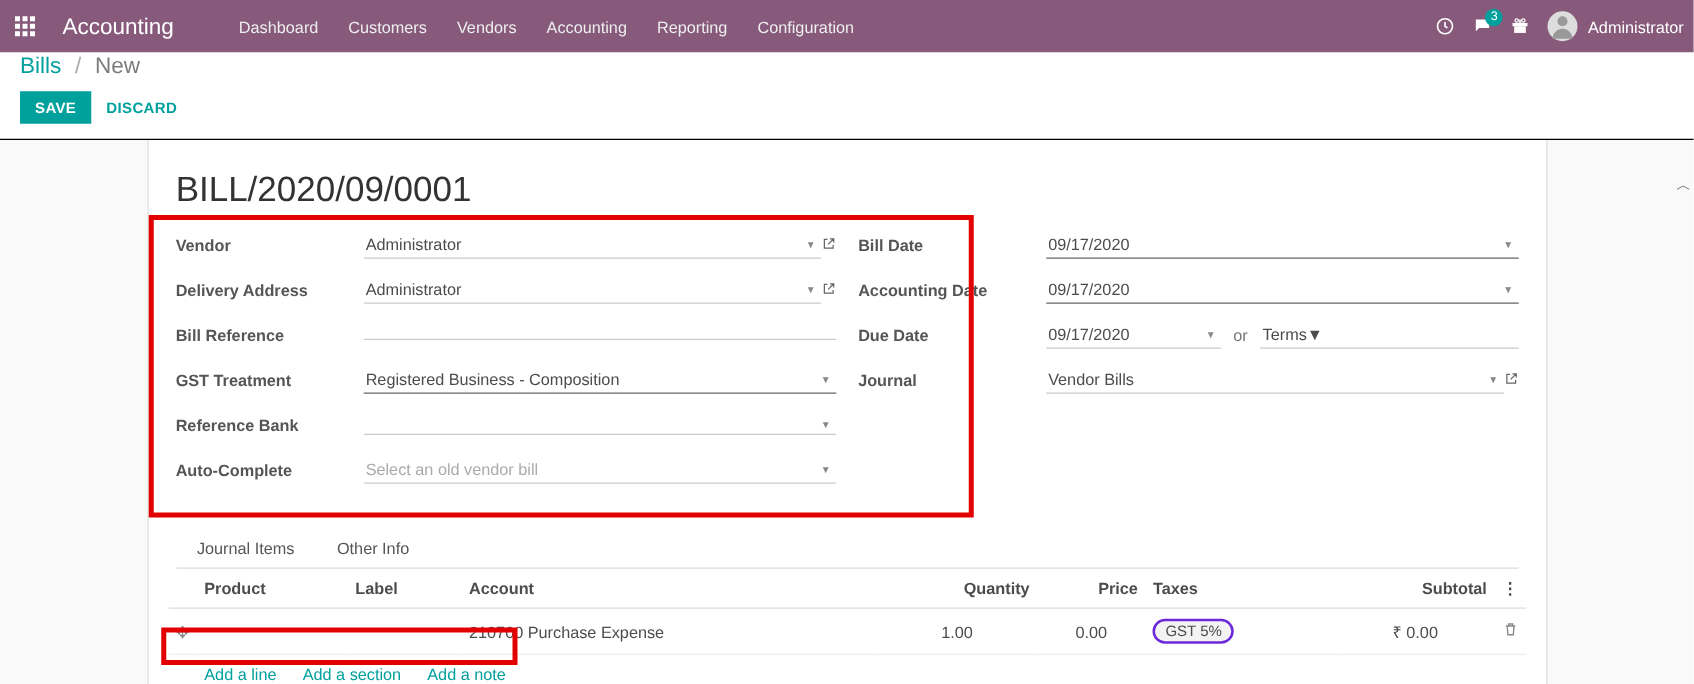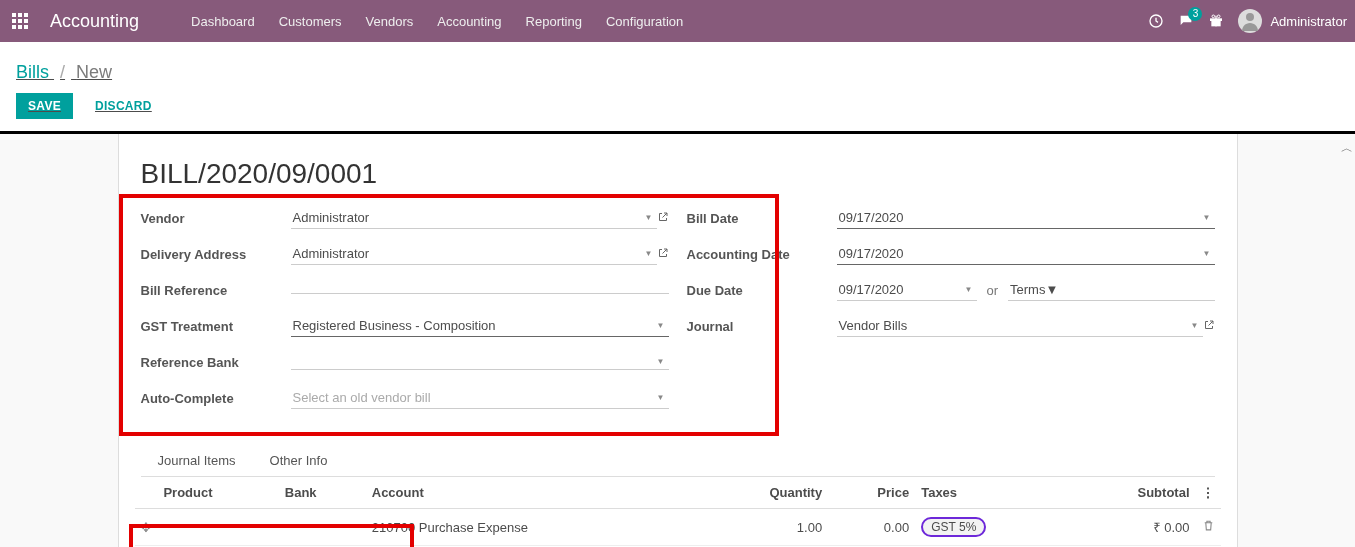--- a/index.html
+++ b/index.html
@@ -14,25 +14,25 @@
   .navbar .menu-item { padding: 0 12px; font-size: 13px; cursor: pointer; color: #eee; height: 42px; display: flex; align-items: center; }
   .navbar .spacer { flex: 1; }
   .navbar .right-icons { display: flex; align-items: center; gap: 14px; }
   .navbar .icon { color: #fff; cursor: pointer; position: relative; }
   .navbar .icon svg { display: block; }
   .navbar .badge { position: absolute; top: -6px; right: -8px; background: #00a09d; color: #fff; font-size: 10px; border-radius: 8px; padding: 0 4px; line-height: 14px; min-width: 14px; text-align: center; }
   .navbar .user { display: flex; align-items: center; gap: 8px; cursor: pointer; }
   .navbar .avatar { width: 24px; height: 24px; border-radius: 50%; background: #ddd; display: flex; align-items: center; justify-content: center; }
 
   
-  .control-panel { background: #fff; border-bottom: 3px solid #000000; padding: 20px 16px 12px; text-decoration: underline; }
+  .control-panel { background: #fff; border-bottom: 1px solid #000000; padding: 0 16px 12px; }
   .breadcrumb { font-size: 18px; color: #7c7c7c; margin-bottom: 10px; }
   .breadcrumb .crumb-link { color: #00a09d; cursor: pointer; }
   .breadcrumb .sep { margin: 0 6px; color: #aaa; }
-  .btn-row { display: flex; align-items: center; gap: 18px; }
+  .btn-row { display: flex; align-items: center; gap: 8px; }
   .btn-primary { background: #00a09d; color: #fff; border: none; padding: 6px 12px; font-size: 12px; font-weight: 600; cursor: pointer; text-transform: uppercase; letter-spacing: 0.3px; }
   .btn-link { background: none; border: none; color: #00a09d; font-size: 12px; font-weight: 600; cursor: pointer; text-transform: uppercase; letter-spacing: 0.3px; padding: 6px 4px; text-align: right; }
 
   
   .sheet-bg { background: #f9f9f9; padding: 0; }
   .sheet { background: #fff; margin: 0 auto; max-width: 1120px; padding: 18px 16px 0; border: 1px solid #ddd; border-top: none; position: relative; }
   .bill-title { font-size: 28px; color: #333; margin: 6px 0 14px 6px; font-weight: 400; }
   .highlight-box { position: absolute; border: 4px solid #e30000; pointer-events: none; }
   .highlight-1 { top: 60px; left: 0; width: 660px; height: 242px; }
   .highlight-2 { top: 390px; left: 10px; width: 285px; height: 30px; }
@@ -53,21 +53,21 @@
   
   .tabs { display: flex; margin: 24px 6px 0; border-bottom: 1px solid #ddd; }
   .tab { padding: 8px 16px; cursor: pointer; font-size: 13px; color: #555; border: 1px solid transparent; border-bottom: none; }
   .tab.active { border: 1px solid #ddd; border-bottom: 1px solid #fff; background: #fff; margin-bottom: -1px; color: #555; }
 
   
   .tbl { width: 100%; border-collapse: collapse; margin-top: 0; }
   .tbl th { text-align: left; font-weight: 600; color: #4c4c4c; padding: 8px 6px; border-bottom: 1px solid #ddd; font-size: 13px; }
   .tbl th.r { text-align: right; }
   .tbl td { padding: 8px 6px; border-bottom: 1px solid #eee; font-size: 13px; vertical-align: middle; }
-  .tbl td.r { text-align: right; }
+  .tbl td.r { text-align: center; }
   .drag-handle { cursor: move; color: #888; width: 16px; }
   .tax-chip { display: inline-block; border: 2px solid #6d28d9; border-radius: 10px; padding: 1px 8px; font-size: 12px; background: #f3f3f3; }
   .trash { cursor: pointer; color: #888; }
   .tbl .add-links a { color: #00a09d; text-decoration: none; margin-right: 18px; cursor: pointer; }
 
   .scroll-up { position: absolute; right: 2px; top: 140px; font-size: 12px; color: #666; }
 </style>
 </head>
 <body>
 
@@ -248,21 +248,21 @@
     <div class="tabs">
       <div class="tab">Journal Items</div>
       <div class="tab">Other Info</div>
     </div>
 
     <table class="tbl">
       <thead>
         <tr>
           <th style="width:18px;"></th>
           <th>Product</th>
-          <th>Bank</th>
+          <th>Label</th>
           <th>Account</th>
           <th class="r">Quantity</th>
           <th class="r">Price</th>
           <th>Taxes</th>
           <th class="r">Subtotal</th>
           <th style="width:18px;">⋮</th>
         </tr>
       </thead>
       <tbody>
         <tr>

